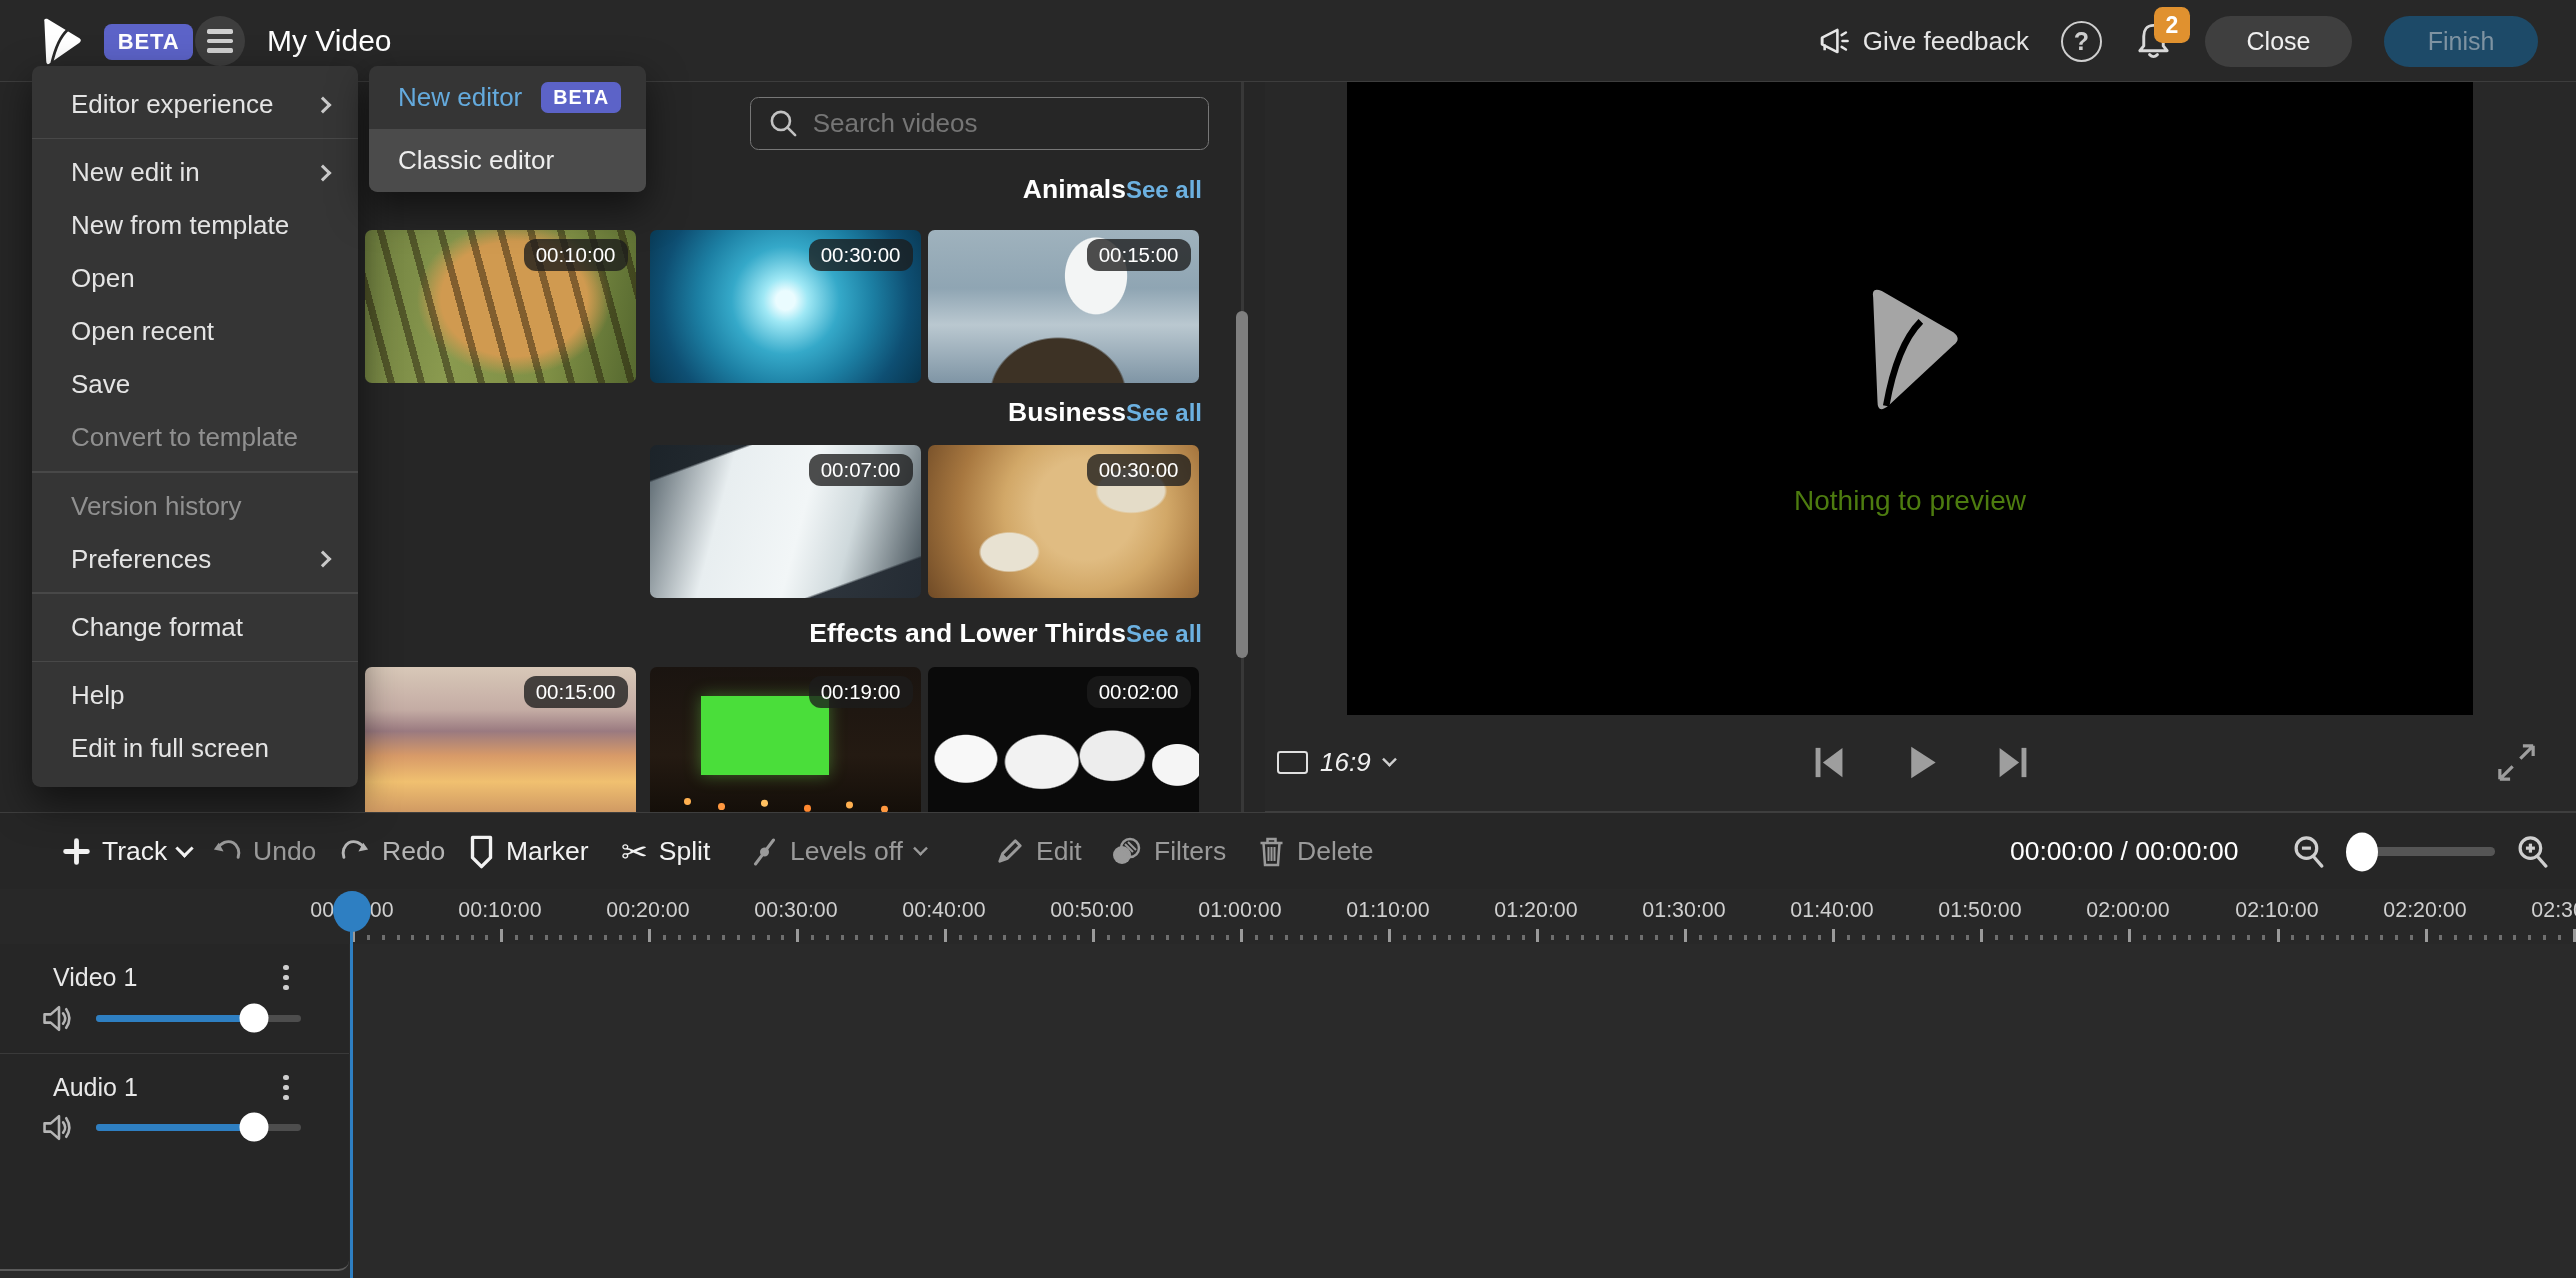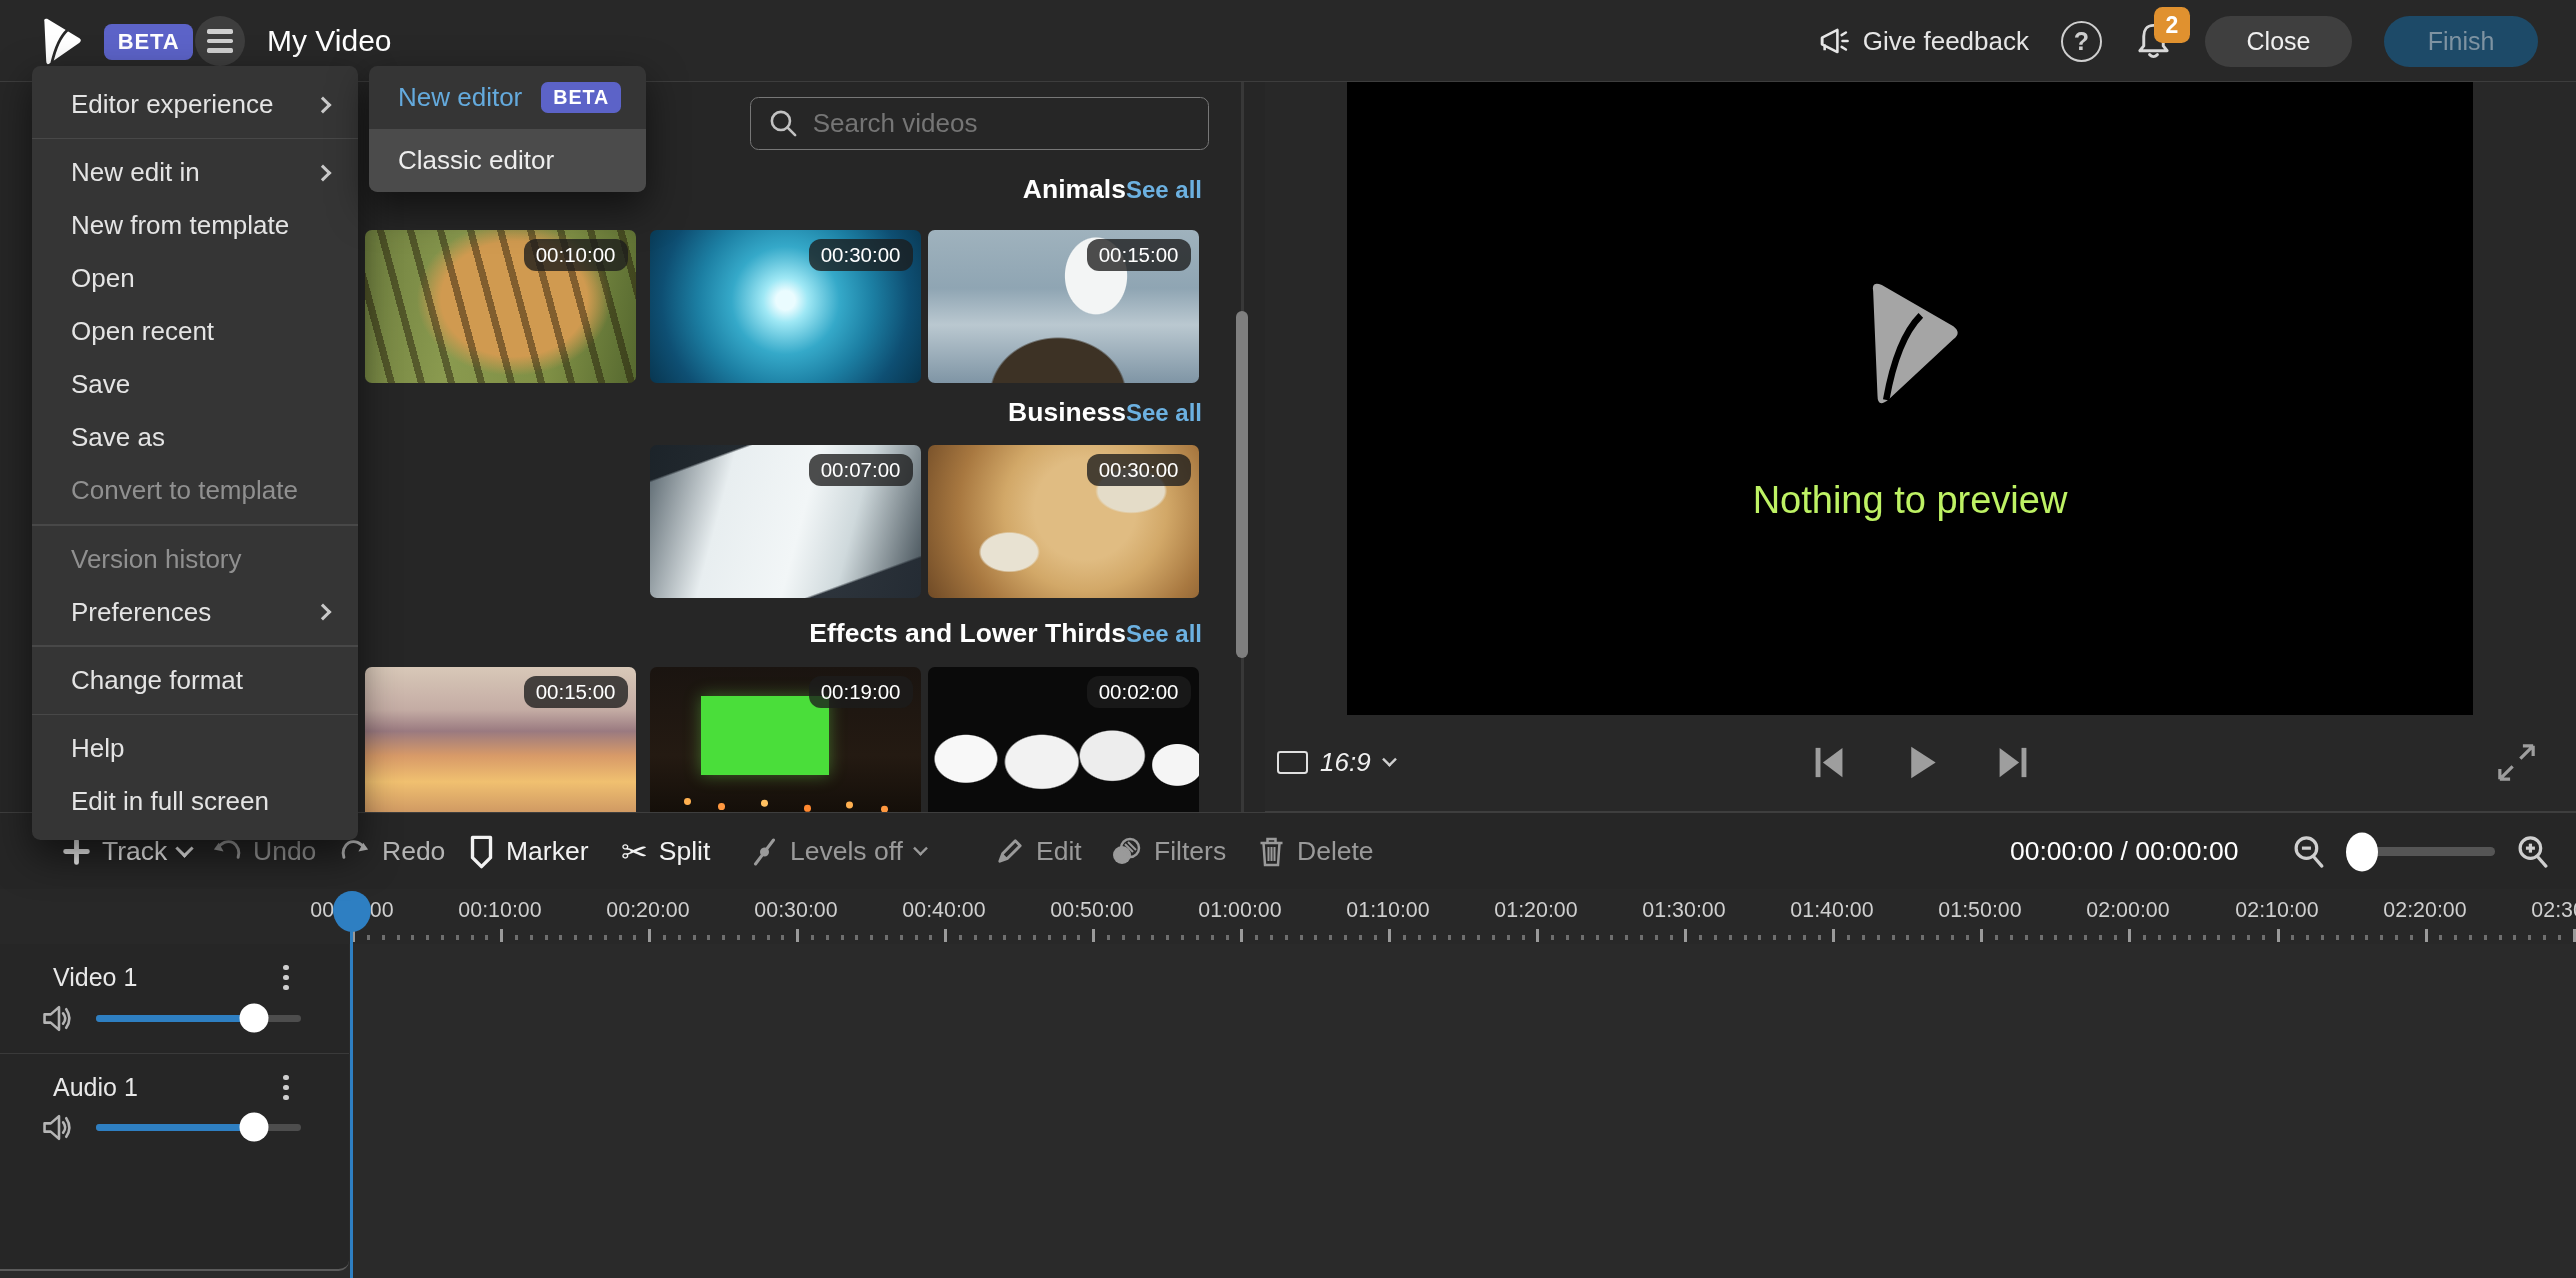--- a/index.html
+++ b/index.html
@@ -84,21 +84,21 @@
       radial-gradient(ellipse 41px 34px at 92% 64%, #f5f5f5 0 60%, rgba(0,0,0,0) 63%),
       #0a0a0a; }
   #lib-scroll-track { position:absolute; left:1241px; top:0; bottom:0; width:3.4px; background:#383838; }
   #lib-scroll-thumb { position:absolute; left:1236px; top:229px; width:12px; height:347px;
                       border-radius:6px; background:#7f7f7f; }
 
   
   #preview-col { position:absolute; left:1265px; top:82px; width:1311px; height:730px; background:#282828; }
   #canvas { position:absolute; left:82px; top:0; width:1126px; height:633px; background:#000;
             display:flex; flex-direction:column; align-items:center; justify-content:center; }
-  #canvas .empty-text { margin-top:67px; color:#bef264; font-size:38px; }
+  #canvas .empty-text { margin-top:67px; color:#4d7c0f; font-size:28px; }
   #preview-controls { position:absolute; left:0; top:633px; width:1311px; height:97px;
                       border-bottom:1.7px solid #3e3e3e;font-style:italic; }
   .aspect-btn { position:absolute; left:12px; top:0; height:95px; display:flex; align-items:center;
                 gap:12px; color:#f0f0f0; font-size:26px; cursor:pointer; }
   .aspect-rect { width:31px; height:23px; border:2.6px solid #e0e0e0; border-radius:3.4px; }
   .chev { width:13px; height:13px; border-right:3.4px solid #cfcfcf; border-bottom:3.4px solid #cfcfcf;
           transform:rotate(45deg); margin-top:-6.8px; }
   #transport { position:absolute; left:50%; top:0; height:95px; transform:translateX(-50%);
                display:flex; align-items:center; gap:53px; }
   #transport svg { cursor:pointer; }
@@ -600,23 +600,20 @@
     </div>
   <div class="mi">
       <span>Open</span>
     </div>
   <div class="mi">
       <span>Open recent</span>
     </div>
   <div class="mi">
       <span>Save</span>
     </div>
-  <div class="mi">
-      <span>Save as</span>
-    </div>
   <div class="mi disabled">
       <span>Convert to template</span>
     </div>
   <div class="mdiv"></div>
   <div class="mi disabled">
       <span>Version history</span>
     </div>
   <div class="mi">
     <span>Preferences</span>
       <span class="sub-arrow"></span>

